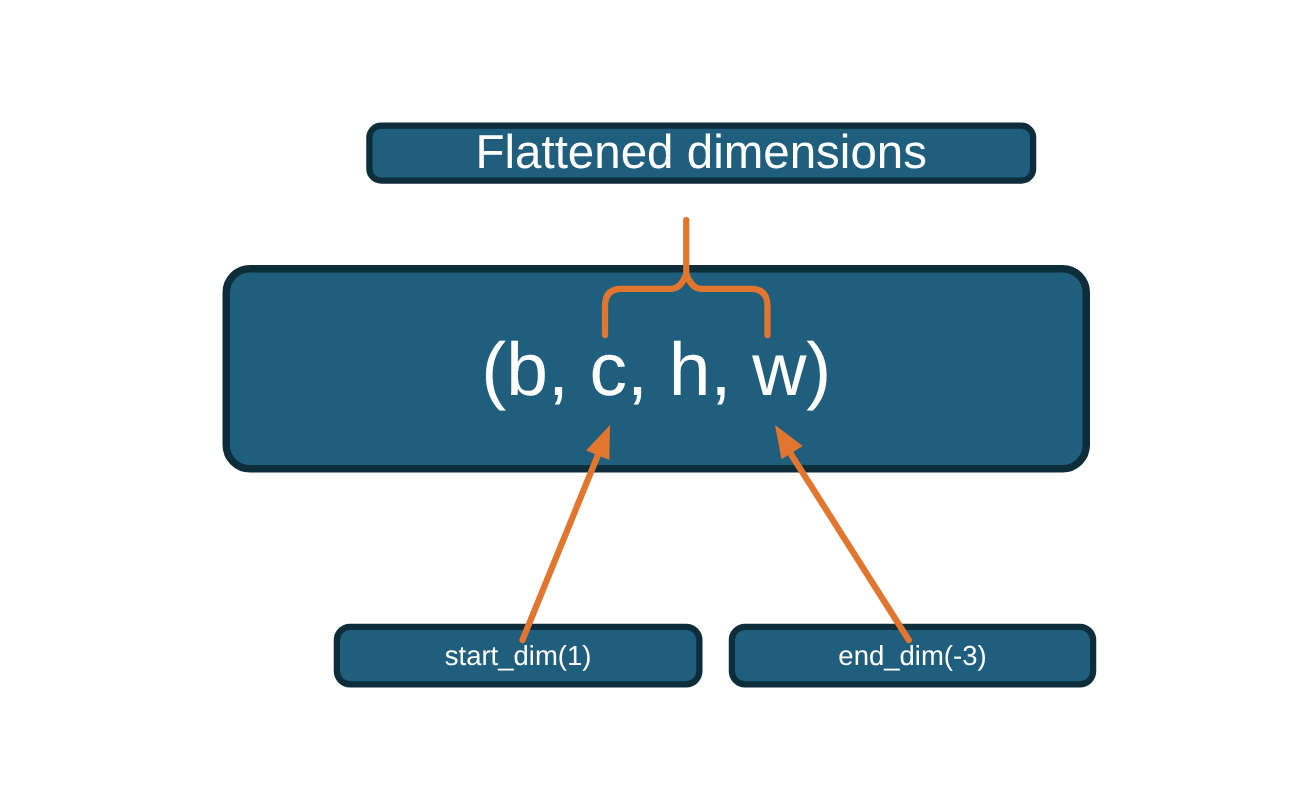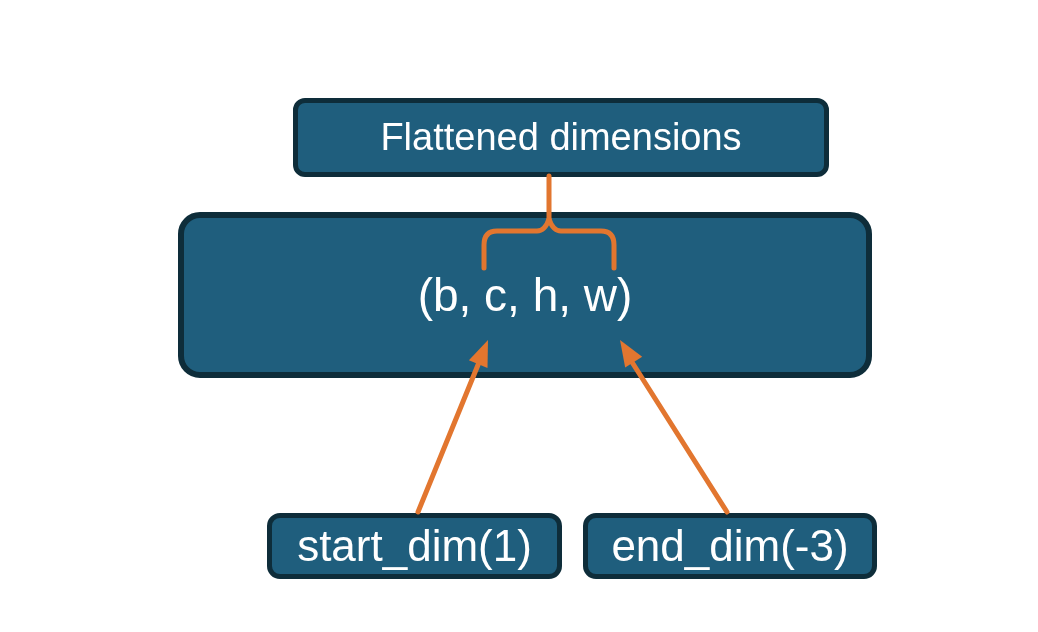--- a/index.html
+++ b/index.html
@@ -20,29 +20,29 @@
   .box{
     position:absolute;
     box-sizing:border-box;
     background:var(--box-fill);
     border:5px solid var(--box-border);
     color:var(--text);
     display:flex;align-items:center;justify-content:center;
     white-space:nowrap;
   }
   .top-box{
-    left:293px;top:98px;width:536px;height:79px;
+    left:293px;top:98px;width:536px;height:49px;
     border-radius:12px;font-size:38px;
   }
   .big-box{
     left:178px;top:212px;width:694px;height:166px;
-    border-radius:22px;border-width:6px;font-size:46px;
+    border-radius:22px;border-width:6px;font-size:60px;
   }
   .small-box{
-    top:513px;height:66px;border-radius:13px;font-size:44px;
+    top:499px;height:51px;border-radius:13px;font-size:22px;
   }
   .start-box{left:267px;width:295px;}
   .end-box{left:583px;width:294px;}
   .overlay{
     position:absolute;left:0;top:0;width:1038px;height:632px;
     pointer-events:none;
   }
   .orange-stroke{stroke:var(--connector);stroke-width:5;fill:none;stroke-linecap:round;stroke-linejoin:round;}
   .orange-fill{fill:var(--connector);stroke:none;}
 </style>

